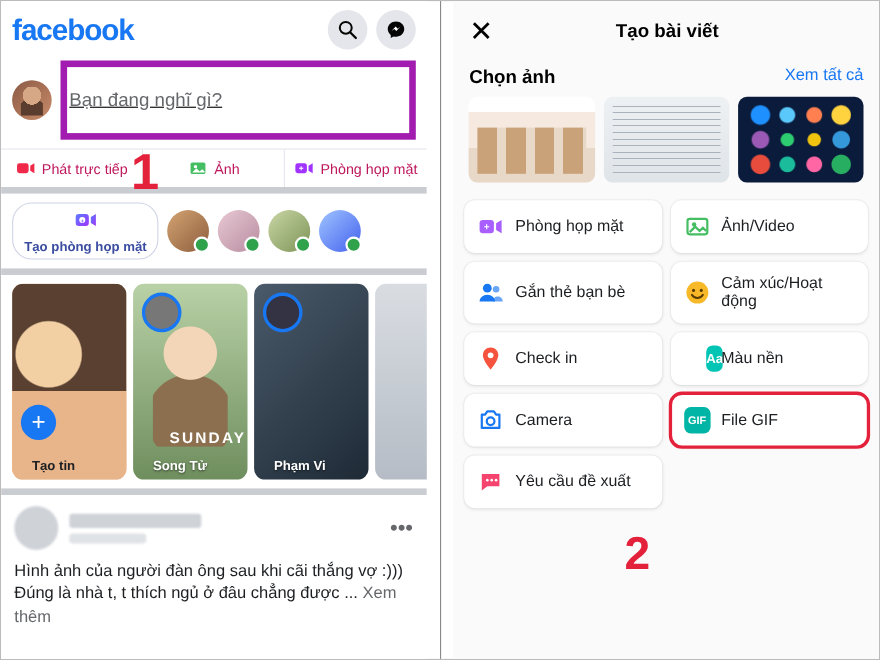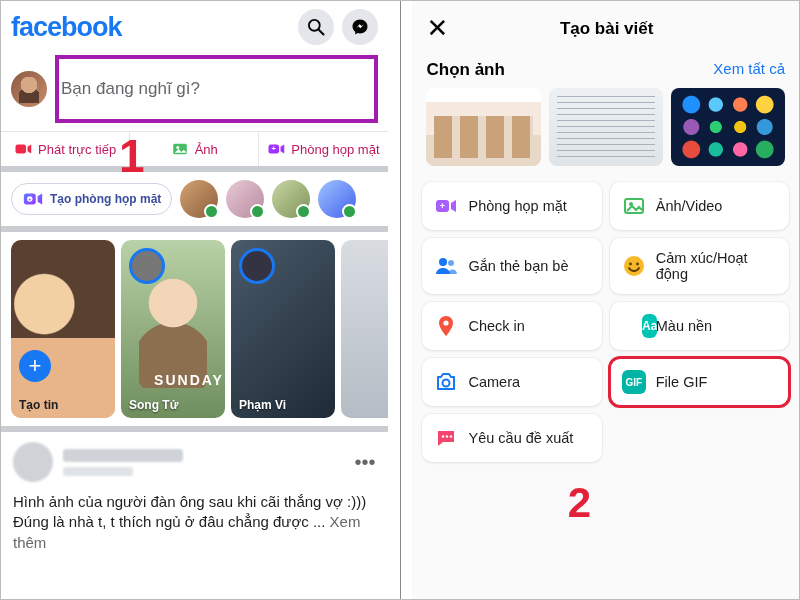--- a/index.html
+++ b/index.html
@@ -7,34 +7,34 @@
   .wrap { width:800px; height:600px; border:1px solid #bbb; display:flex; position:relative; overflow:hidden;gap:12px;}
   .pane { width:50%; height:100%; background:#fff; position:relative; overflow:hidden;}
   .divider { width:1px; background:#888;}
   
   .l-header { display:flex; align-items:center; padding:8px 10px 4px; }
   .fb-logo { color:#1877f2; font-weight:800; font-size:27px; letter-spacing:-1px; flex:1;}
   .circ-btn { width:36px; height:36px; border-radius:50%; background:#e4e6eb; display:flex; align-items:center; justify-content:center; margin-left:8px;}
   .composer { display:flex; align-items:center; padding:6px 10px 8px; gap:8px;}
   .avatar-sm { width:36px; height:36px; border-radius:50%; background:linear-gradient(135deg,#8a5a44,#c98b6a); flex:0 0 36px; position:relative; overflow:hidden;}
   .avatar-sm::after{content:"";position:absolute;inset:6px 8px 4px;background:radial-gradient(circle at 50% 30%,#d6a886 40%,transparent 41%),radial-gradient(circle at 50% 90%,#5a3d2e 50%,transparent 51%);}
-  .composer-box { flex:1; border:4px solid #a21caf; padding:20px 2px; }
+  .composer-box { flex:1; border:6px solid #a21caf; padding:20px 2px;text-decoration:underline; }
   .composer-text { color:#65676b; font-size:17px; }
   .action-row { display:flex; border-top:1px solid #e4e6eb; border-bottom:6px solid #c9ccd1;}
   .action-row .ab { flex:1; display:flex; align-items:center; justify-content:center; gap:6px; padding:8px 2px; font-size:13px; color:#be185d; border-right:1px solid #e4e6eb;}
   .action-row .ab:last-child{border-right:none;}
   .ic { width:18px; height:18px; display:inline-block;}
   .rooms-row { display:flex; align-items:center; gap:8px; padding:8px 10px; border-bottom:6px solid #c9ccd1;}
-  .rooms-btn { display:flex; align-items:center; gap:6px; border:1px solid #cfd4e6; border-radius:18px; padding:4px 10px; font-size:12px; color:#3b4da0; font-weight:600;}
+  .rooms-btn { display:flex; align-items:center; gap:6px; border:1px solid #cfd4e6; border-radius:18px; padding:4px 10px; font-size:12px; color:#3b4da0; font-weight:600;flex-direction:column;}
   .rooms-btn .cam-ic{width:22px;height:22px;}
   .friend { width:38px; height:38px; border-radius:50%; background:#999; position:relative; flex:0 0 38px;}
   .friend::after{content:"";position:absolute;right:-1px;bottom:-1px;width:11px;height:11px;border-radius:50%;background:#31a24c;border:2px solid #fff;}
   .stories { display:flex; gap:6px; padding:8px 0 8px 10px; border-bottom:6px solid #c9ccd1;}
   .story { width:104px; height:178px; border-radius:10px; background:#333; position:relative; flex:0 0 104px; overflow:hidden;}
-  .story .sname { position:absolute; bottom:6px; left:8px; right:6px; color:#fff; font-size:12px; font-weight:600; text-shadow:0 1px 2px rgba(0,0,0,.6);}
+  .story .sname { position:absolute; bottom:6px; left:18px; right:6px; color:#fff; font-size:12px; font-weight:600; text-shadow:0 1px 2px rgba(0,0,0,.6);}
   .story .ring { position:absolute; top:8px; left:8px; width:36px; height:36px; border-radius:50%; border:3px solid #1877f2; background:#777;}
   .story0 { background:linear-gradient(180deg,#f3d6b8,#e8b48a);}
   .story0 .addc{position:absolute;left:8px;bottom:36px;width:32px;height:32px;border-radius:50%;background:#1877f2;display:flex;align-items:center;justify-content:center;color:#fff;font-size:22px;}
   .story0 .sname{color:#1c1e21;text-shadow:none;font-weight:700;}
   .story0 .girl{position:absolute;inset:0;background:radial-gradient(circle at 32% 36%,#f2d0a4 22%,transparent 23%),linear-gradient(180deg,#5a4030 0 55%,#e8b48a 55%);}
   .story1 {background:linear-gradient(180deg,#b8d1a6,#6f8e5e);}
   .story1::before{content:"";position:absolute;inset:30px 18px;background:radial-gradient(circle at 50% 28%,#f3d6b8 26%,transparent 27%),radial-gradient(circle at 50% 78%,#8c6f4e 40%,transparent 41%);}
   .story1 .sunday{position:absolute;left:0;right:0;bottom:30px;text-align:center;color:#fff;font-weight:800;letter-spacing:2px;font-size:14px;padding-left:32px;}
   .story2 {background:linear-gradient(135deg,#4a5a6a,#1e2a36);}
   .story3 {background:linear-gradient(180deg,#d9dde2,#b5bcc5);}

